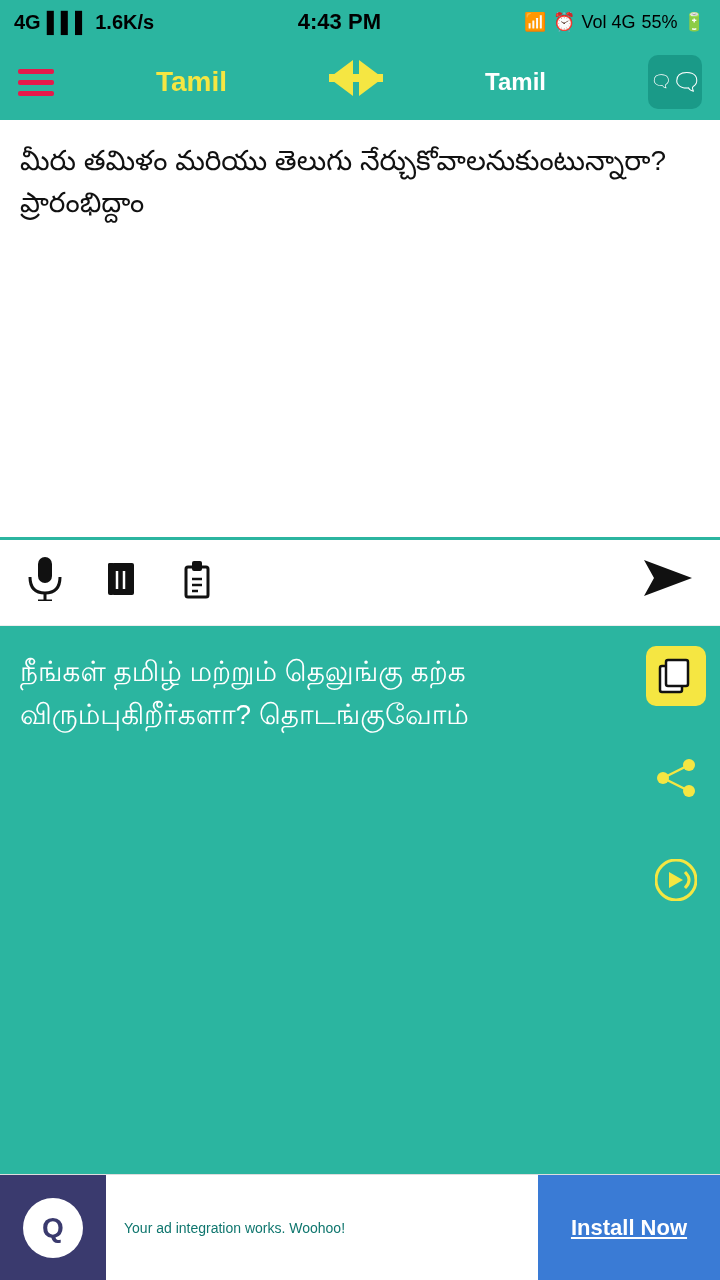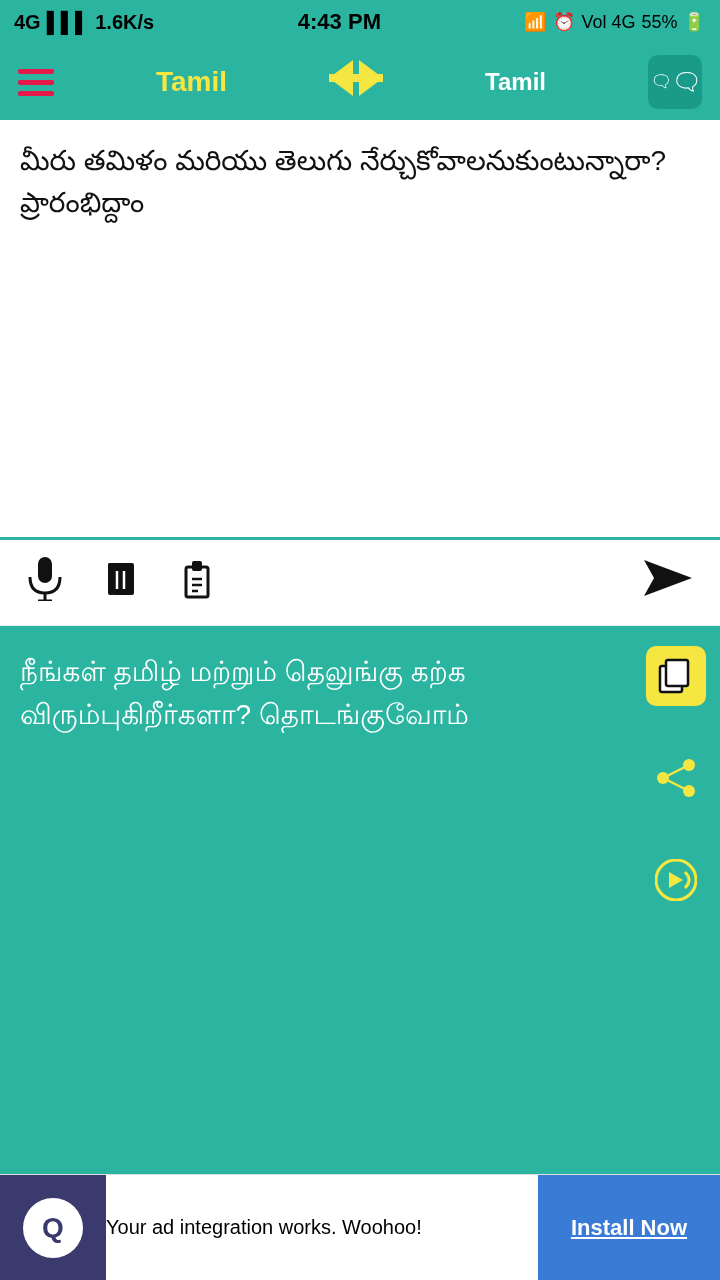--- a/index.html
+++ b/index.html
@@ -180,23 +180,23 @@
       width: 60px; height: 60px;
       border-radius: 50%;
       background: #fff;
       display: flex; align-items: center; justify-content: center;
       font-size: 28px;
       color: #3a3a6e;
       font-weight: bold;
     }
     .ad-text-area {
       flex: 1;
-      padding: 0 0;
-      font-size: 20px;
-      color: #000000;
+      padding: 0 18px;
+      font-size: 14px;
+      color: #0f766e;
     }
     .ad-install-btn {
       background: #3a7bd5;
       color: #fff;
       font-size: 22px;
       font-weight: bold;
       padding: 0 22px;
       height: 106px;
       display: flex; align-items: center; justify-content: center;
       cursor: pointer;

